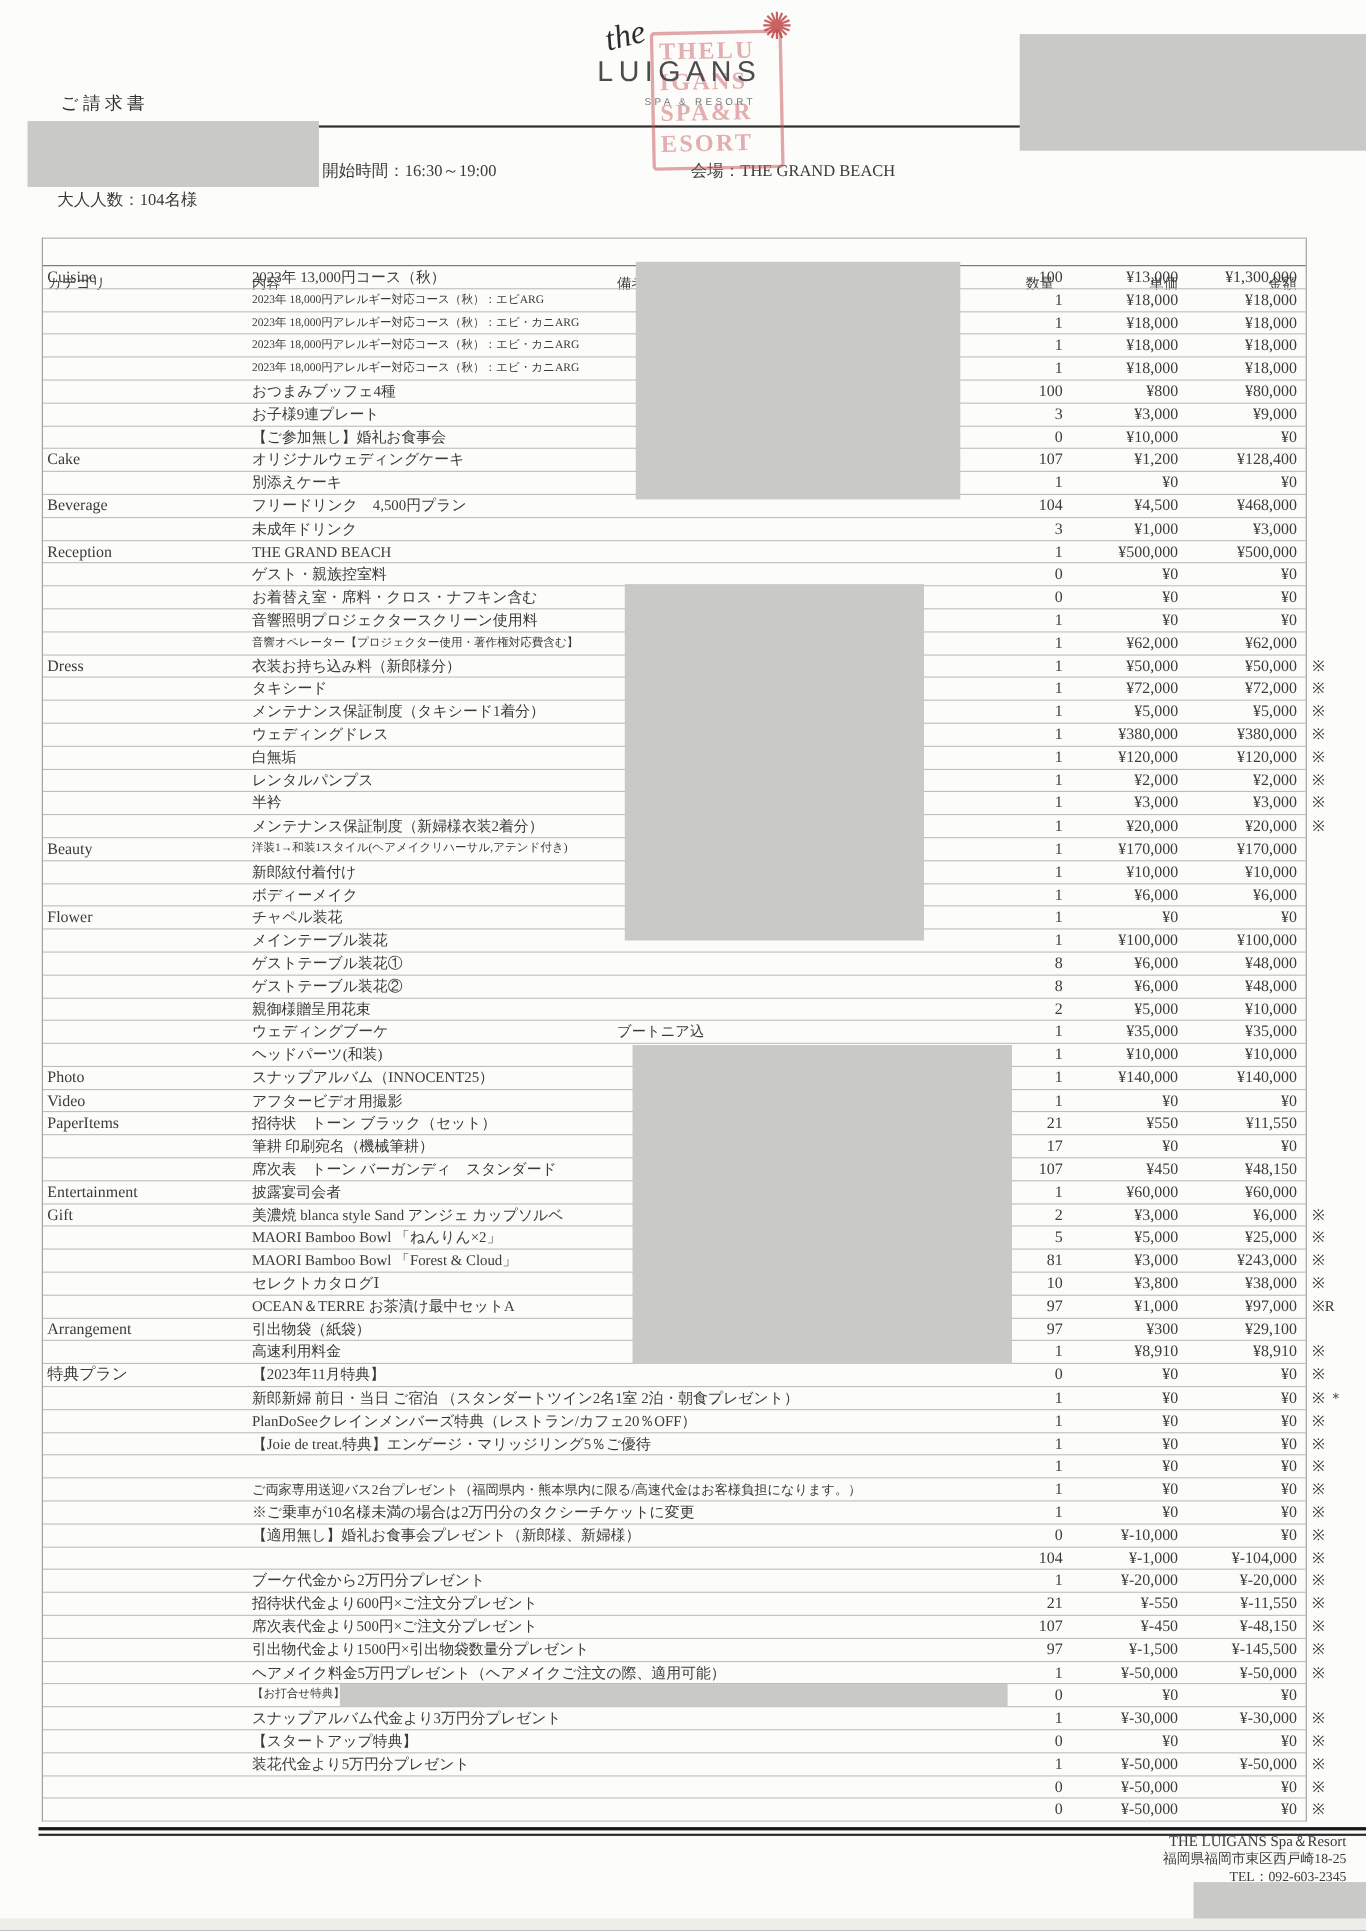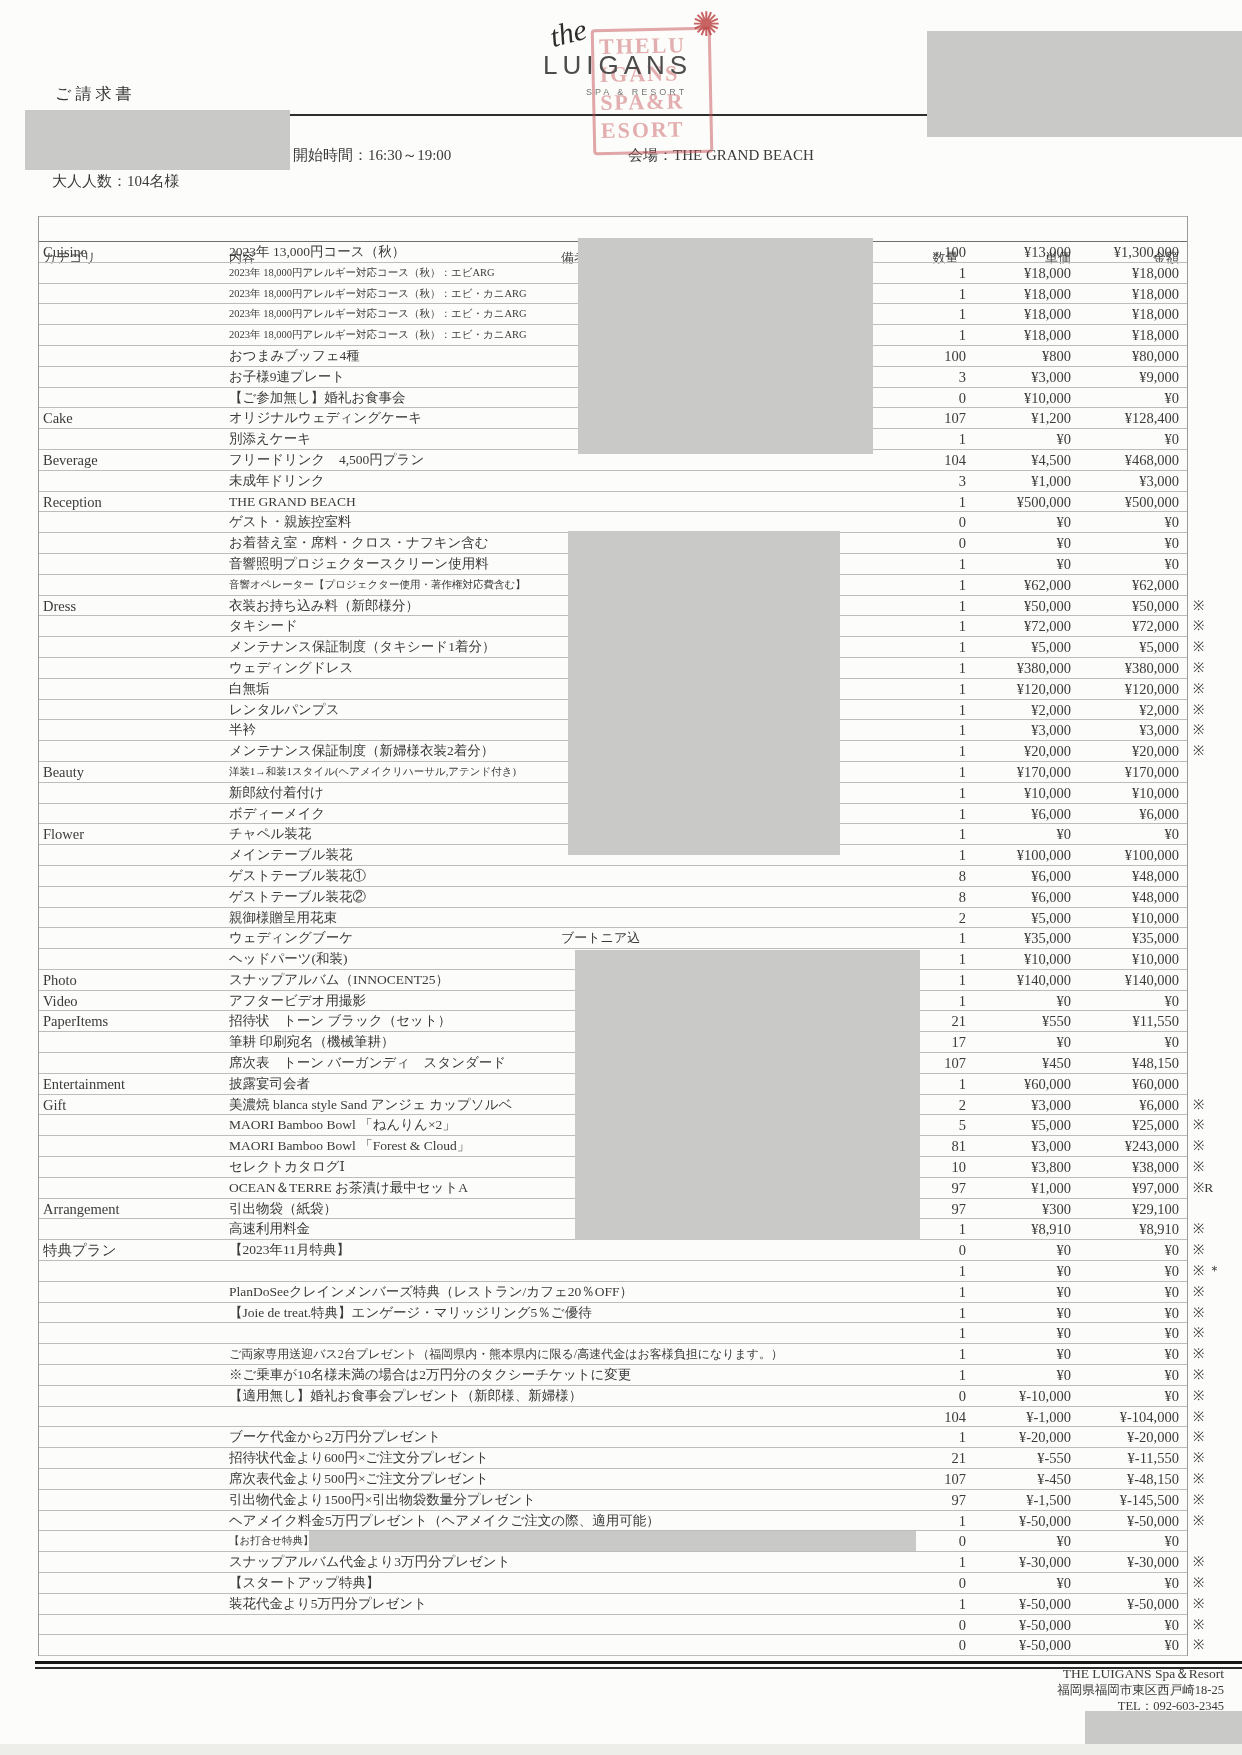--- a/index.html
+++ b/index.html
@@ -580,20 +580,21 @@
         <span class="cl c-item">【2023年11月特典】</span>
         <span class="cl c-note"></span>
         <span class="cl c-qty">0</span>
         <span class="cl c-unit">¥0</span>
         <span class="cl c-amt">¥0</span>
         <span class="cl c-mark">※</span>
 
       </div>
         <div class="row">
         <span class="cl c-cat"></span>
+        <span class="cl c-item">新郎新婦 前日・当日 ご宿泊 （スタンダートツイン2名1室 2泊・朝食プレゼント）</span>
         <span class="cl c-note"></span>
         <span class="cl c-qty">1</span>
         <span class="cl c-unit">¥0</span>
         <span class="cl c-amt">¥0</span>
         <span class="cl c-mark">※ ＊</span>
 
       </div>
         <div class="row">
         <span class="cl c-cat"></span>
         <span class="cl c-item">PlanDoSeeクレインメンバーズ特典（レストラン/カフェ20％OFF）</span>

